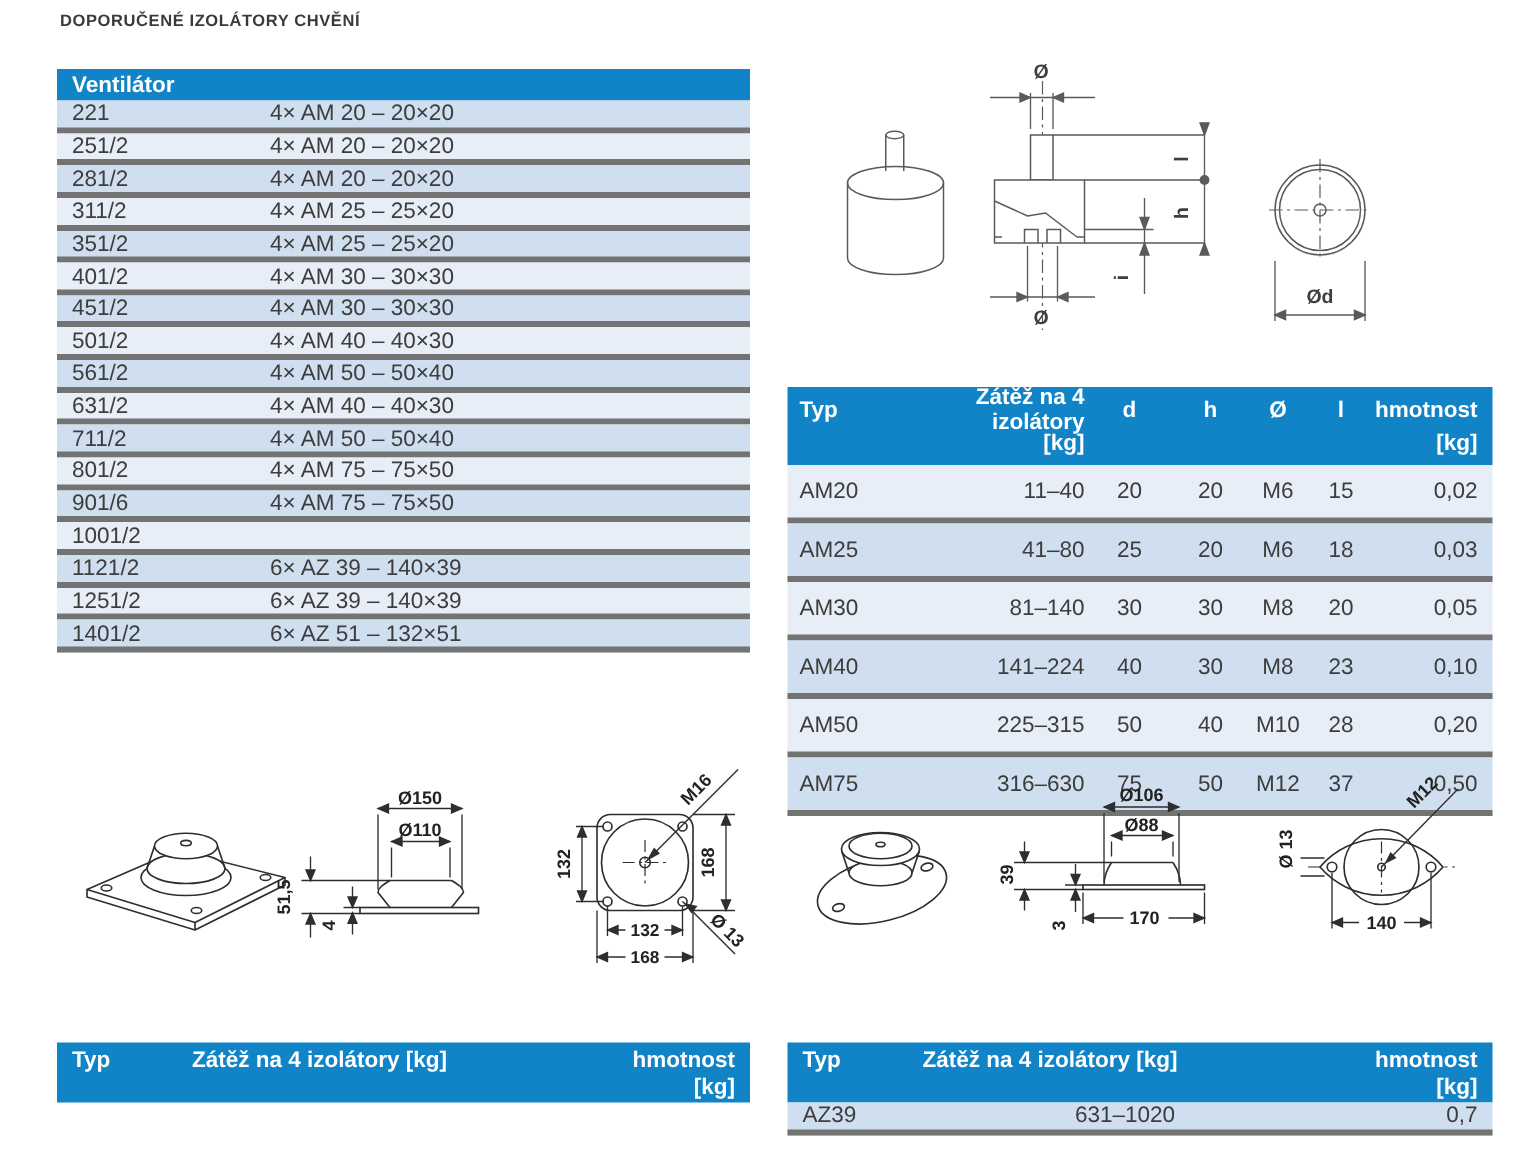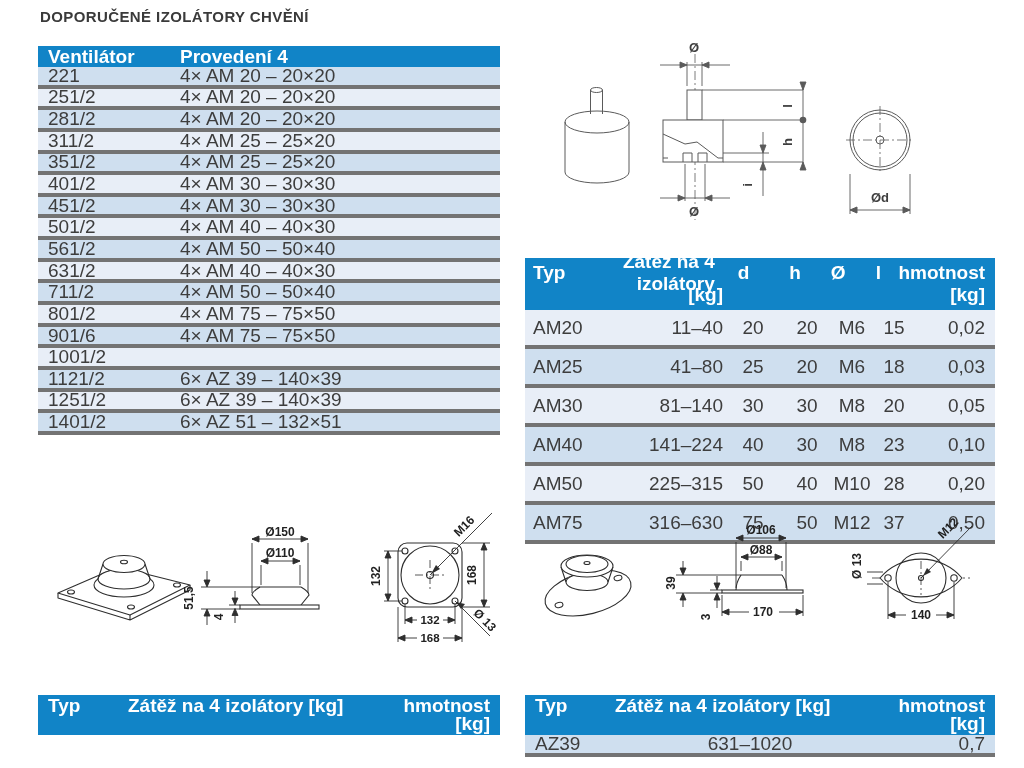--- a/index.html
+++ b/index.html
@@ -1,24 +1,24 @@
 <!DOCTYPE html>
 <html style="--hdr: #1184c7; --rowdark: #cfdfef; --rowlight: #e8eef7;"><head>
 <meta charset="utf-8">
 <style>
   * { margin:0; padding:0; box-sizing:border-box; }
   html,body { background:#fff; }
   body { font-family:"Liberation Sans","DejaVu Sans",sans-serif; }
   #page { position:relative; width:1024px; height:768px; background:#fff; overflow:hidden; }
 
-  .page-title { position:absolute; left:40px; top:8px; font-size:15px; font-weight:bold;
+  .page-title { position:absolute; left:40px; top:8px; font-size:11px; font-weight:bold;
                 color:#3a3a3a; letter-spacing:.4px; }
 
   
-  .tbl { position:absolute; font-size:19px; color:#3d3d3d; }
+  .tbl { position:absolute; font-size:15px; color:#3d3d3d; }
   .thead { background:var(--hdr,#1184c7); color:#fff; font-weight:bold; }
   .hrow, .trow { display:flex; align-items:center; }
   .trow { border-bottom:4px solid #737373; }
   .fan .trow { height:21.65px; }
   .am  .trow { height:39px; }
   .az  .trow { height:21.6px; }
   .fan .trow:nth-child(odd)  { background:var(--rowdark,#cfdfef); }
   .fan .trow:nth-child(even) { background:var(--rowlight,#e8eef7); }
   .am  .trow:nth-child(odd)  { background:var(--rowlight,#e8eef7); }
   .am  .trow:nth-child(even) { background:var(--rowdark,#cfdfef); }
@@ -66,21 +66,20 @@
 <body>
 
 <div id="page">
 
   <div class="page-title">DOPORUČENÉ IZOLÁTORY CHVĚNÍ</div>
 
   <div class="tbl fan">
     <div class="thead">
       <div class="hrow">
         <div class="c1">Ventilátor</div>
-        <div class="c2">Provedení 4</div>
       </div>
     </div>
     <div id="fan-body">
         <div class="trow">
           <div class="c1">221</div>
           <div class="c2">4× AM 20 – 20×20</div>
         </div>
         <div class="trow">
           <div class="c1">251/2</div>
           <div class="c2">4× AM 20 – 20×20</div>

